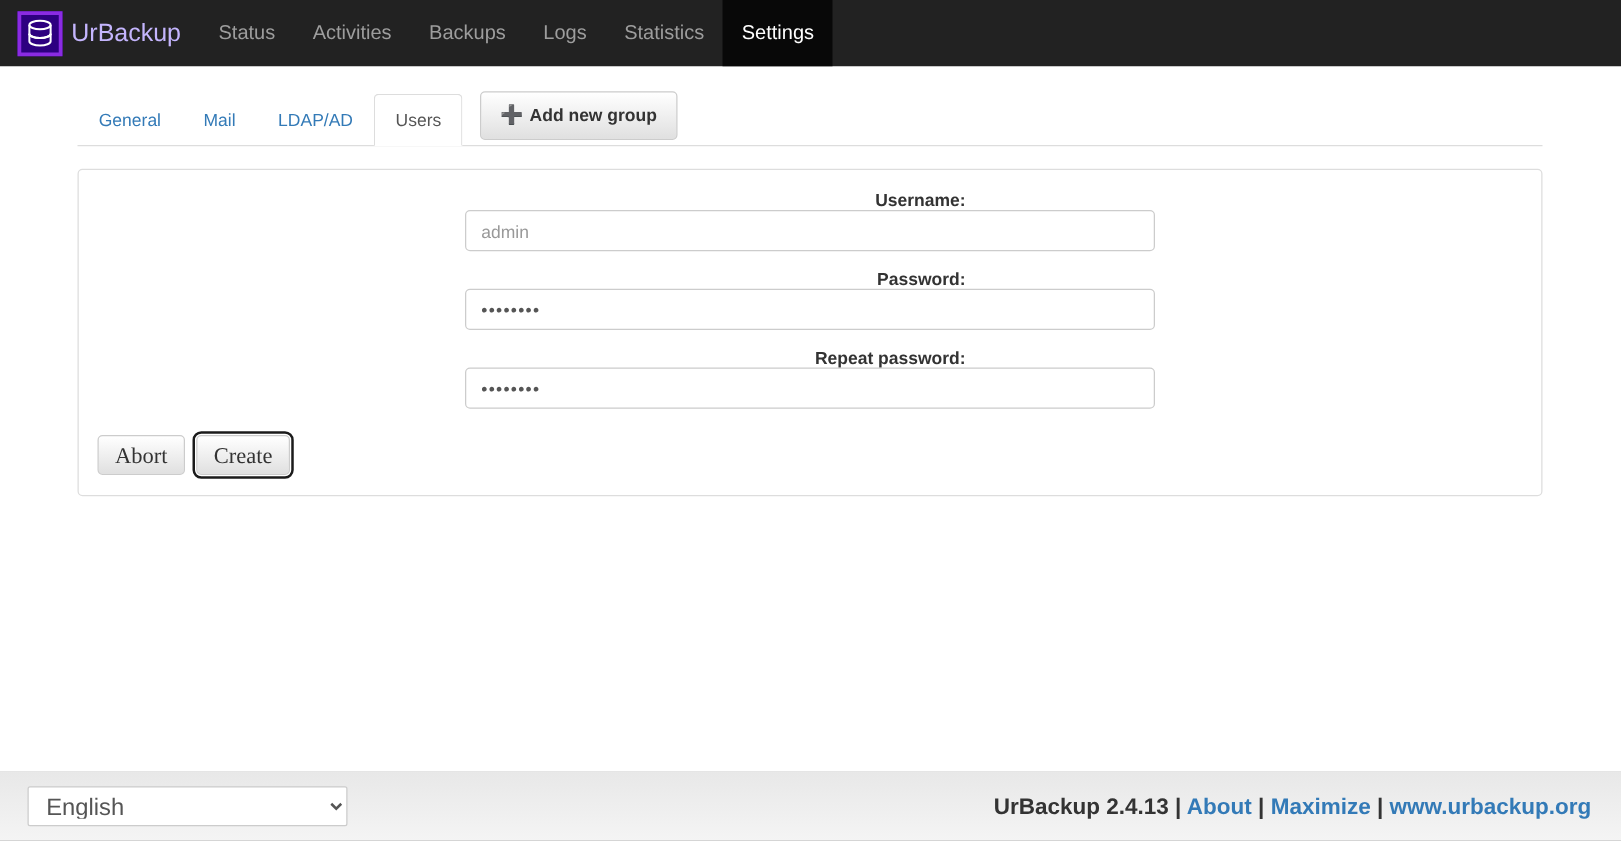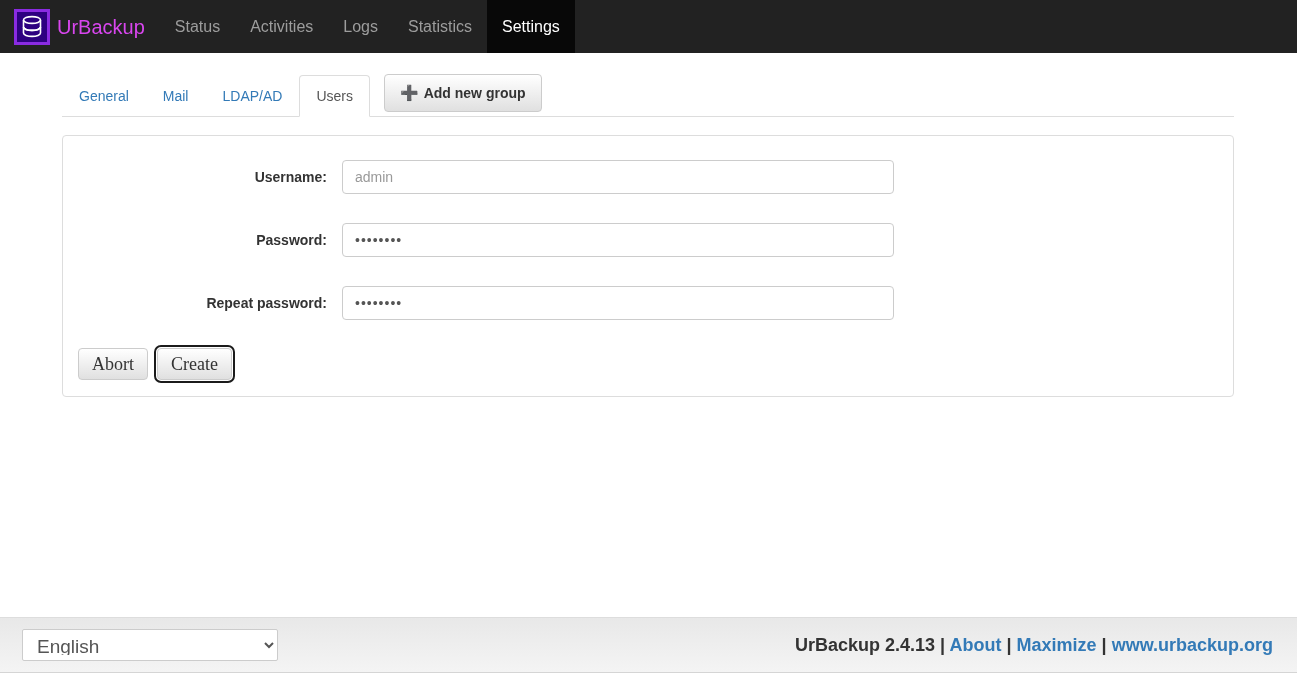--- a/index.html
+++ b/index.html
@@ -36,21 +36,21 @@
     width: 36px;
     height: 36px;
     background: #2d0080;
     border: 3px solid #8a2be2;
     display: flex;
     align-items: center;
     justify-content: center;
     flex: 0 0 auto;
   }
   .brand-text {
-    color: #d946ef;
+    color: #c4b5fd;
     font-size: 20px;
     line-height: 20px;
     margin-left: 7px;
     white-space: nowrap;
   }
   .nav-items {
     display: flex;
     align-items: stretch;
     list-style: none;
     margin: 0;
@@ -136,20 +136,21 @@
     height: 262px;
     background: #ffffff;
     border: 1px solid #dddddd;
     border-radius: 4px;
   }
   .form-row {
     display: flex;
     align-items: center;
     height: 49px;
     margin-top: 14px;
+    flex-direction: column;
   }
   .form-row:first-child { margin-top: 16px; }
   .form-label {
     width: 279px;
     text-align: right;
     padding-right: 15px;
     font-weight: bold;
     color: #333333;
     font-size: 14px;
   }
@@ -273,20 +274,23 @@
     <span class="brand-text">UrBackup</span>
   </a>
   <ul class="nav-items">
     <li style="display:flex;">
       <a class="nav-item" href="#">Status</a>
     </li>
     <li style="display:flex;">
       <a class="nav-item" href="#">Activities</a>
     </li>
     <li style="display:flex;">
+      <a class="nav-item" href="#">Backups</a>
+    </li>
+    <li style="display:flex;">
       <a class="nav-item" href="#">Logs</a>
     </li>
     <li style="display:flex;text-align:center;">
       <a class="nav-item" href="#">Statistics</a>
     </li>
     <li style="display:flex;">
       <a class="nav-item active" href="#">Settings</a>
     </li>
   </ul>
 </div>

